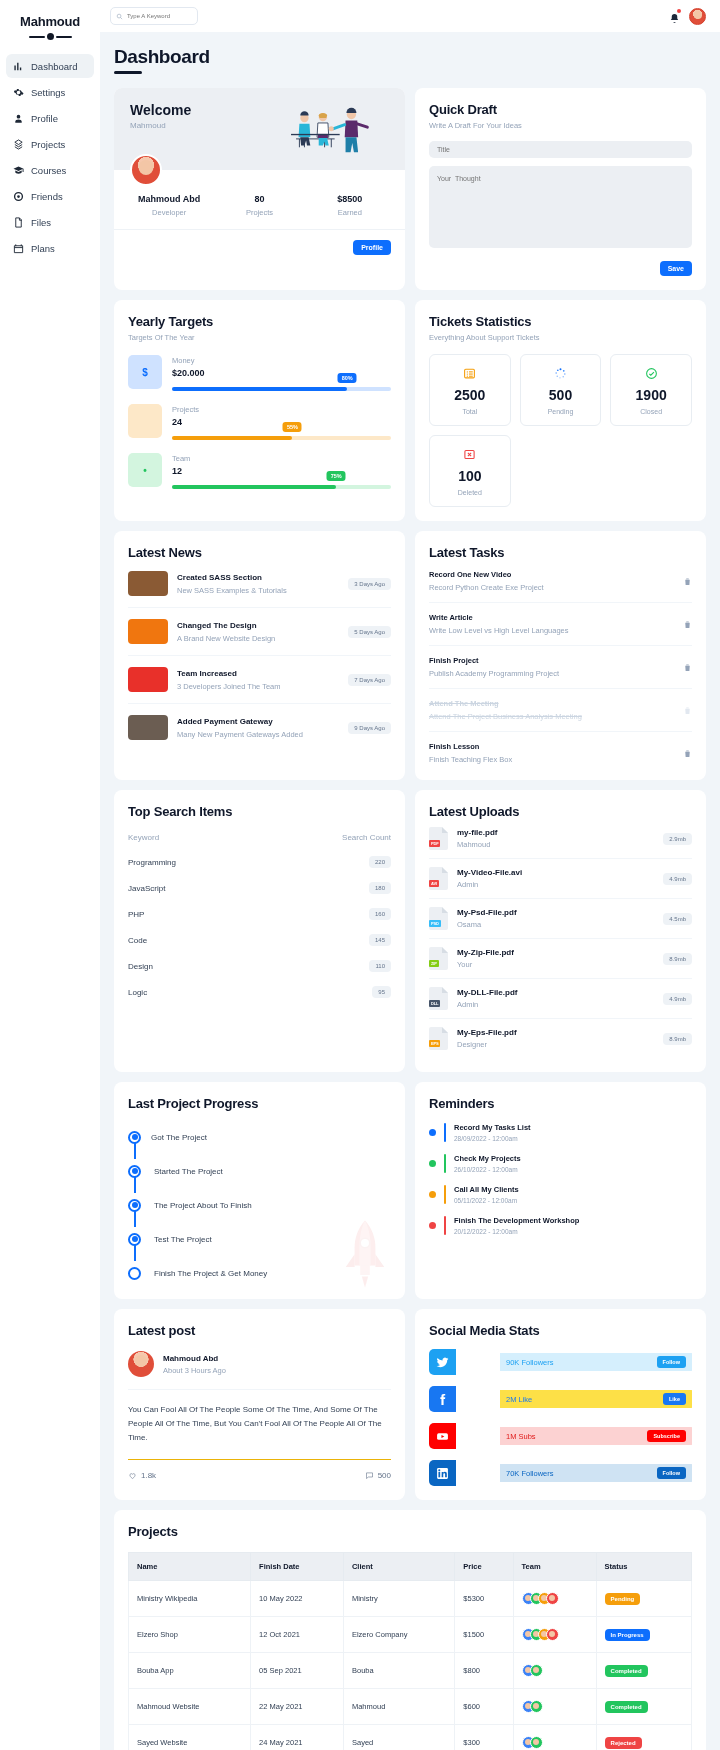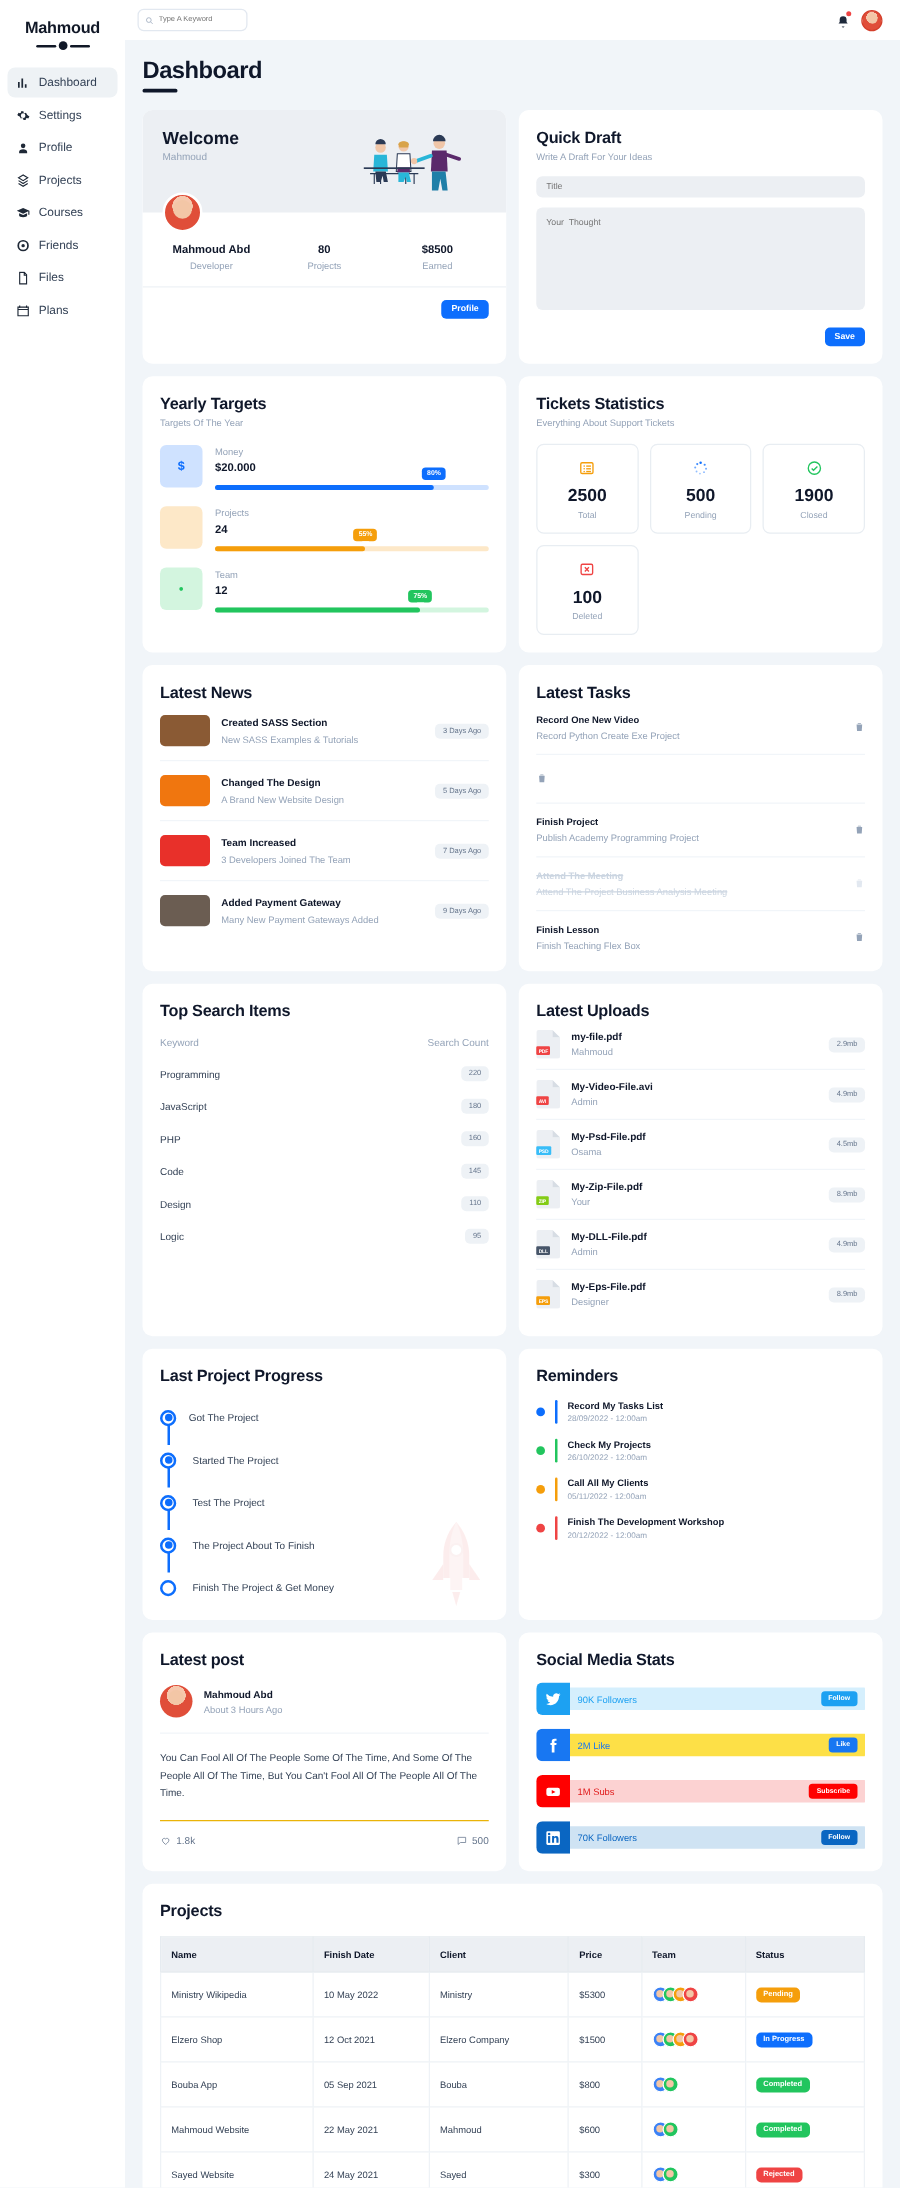--- a/index.html
+++ b/index.html
@@ -256,21 +256,21 @@
   .post-t { font-size: 7.5px; color: #94a3b8; margin-top: 3px; }
   .post-body { font-size: 8px; color: #334155; line-height: 1.75; padding: 13px 0 14px 0; border-bottom: 1px solid #eab308; }
   .post-foot { display: flex; justify-content: space-between; padding-top: 11px; }
   .post-foot span { display: flex; align-items: center; gap: 4px; font-size: 8px; color: #64748b; }
   .post-foot svg { width: 9px; height: 9px; fill: none; stroke: #64748b; stroke-width: 1.6; }
 
   
   .soc-row { display: flex; align-items: center; border-radius: 5px; overflow: hidden; margin-top: 11px; height: 26px; }
   .soc-ico { width: 27px; height: 26px; flex: 0 0 27px; display: flex; align-items: center; justify-content: center; }
   .soc-ico svg { width: 13px; height: 13px; fill: #fff; }
-  .soc-body { flex: 1; height: 18px; display: flex; align-items: center; justify-content: space-between; padding: 0 6px; }
+  .soc-body { flex: 1; height: 18px; display: flex; align-items: center; justify-content: space-between; padding: 0 6px; margin-left: 44px; }
   .soc-txt { font-size: 7.5px; }
   .soc-btn { font-size: 5.5px; font-weight: bold; color: #fff; padding: 3px 6px; border-radius: 3px; border: 0; cursor: pointer; font-family: "Liberation Sans", sans-serif; }
 
   
   table { width: 100%; border-collapse: collapse; margin-top: 13px; }
   th {
     background: #eceff3; font-size: 7.5px; font-weight: bold; color: #0f172a;
     text-align: left; padding: 9px 8px; border: 1px solid #e6ebf0;
   }
   td {
@@ -597,20 +597,24 @@
             <div class="task-row">
               <div class="task-body">
                 <div class="task-h">Record One New Video</div>
                 <div class="task-s">Record Python Create Exe Project</div>
               </div>
               <span class="trash"><svg viewBox="0 0 24 24">
                   <path d="M6 7h12l-1 14H7zM9 4h6l1 2H8z"></path>
                 </svg></span>
             </div>
             <div class="task-row">
+              <div class="task-body">
+                <div class="task-h">Write Article</div>
+                <div class="task-s">Write Low Level vs High Level Languages</div>
+              </div>
               <span class="trash"><svg viewBox="0 0 24 24">
                   <path d="M6 7h12l-1 14H7zM9 4h6l1 2H8z"></path>
                 </svg></span>
             </div>
             <div class="task-row">
               <div class="task-body">
                 <div class="task-h">Finish Project</div>
                 <div class="task-s">Publish Academy Programming Project</div>
               </div>
               <span class="trash"><svg viewBox="0 0 24 24">
@@ -759,26 +763,26 @@
               <span class="step-lbl">Got The Project</span>
             </div>
             <div class="step">
               <span class="step-dot filled"></span>
               <span class="step-line"></span>
               <span class="step-lbl">Started The Project</span>
             </div>
             <div class="step">
               <span class="step-dot filled"></span>
               <span class="step-line"></span>
-              <span class="step-lbl">Test The Project</span>
+              <span class="step-lbl">The Project About To Finish</span>
             </div>
             <div class="step">
               <span class="step-dot filled"></span>
               <span class="step-line"></span>
-              <span class="step-lbl">The Project About To Finish</span>
+              <span class="step-lbl">Test The Project</span>
             </div>
             <div class="step">
               <span class="step-dot"></span>
               <span class="step-lbl">Finish The Project &amp; Get Money</span>
             </div>
           </div>
         <svg class="rocket" viewBox="0 0 60 90">
           <path d="M30 2c9 10 13 22 13 34v22H17V36C17 24 21 12 30 2z" fill="#f2a0a0"></path>
           <path d="M30 2c5 10 7 22 7 34v22H23V36c0-12 2-24 7-34z" fill="#f7c4c4"></path>
           <circle cx="30" cy="30" r="6" fill="#fff" stroke="#eab5b5" stroke-width="2"></circle>

